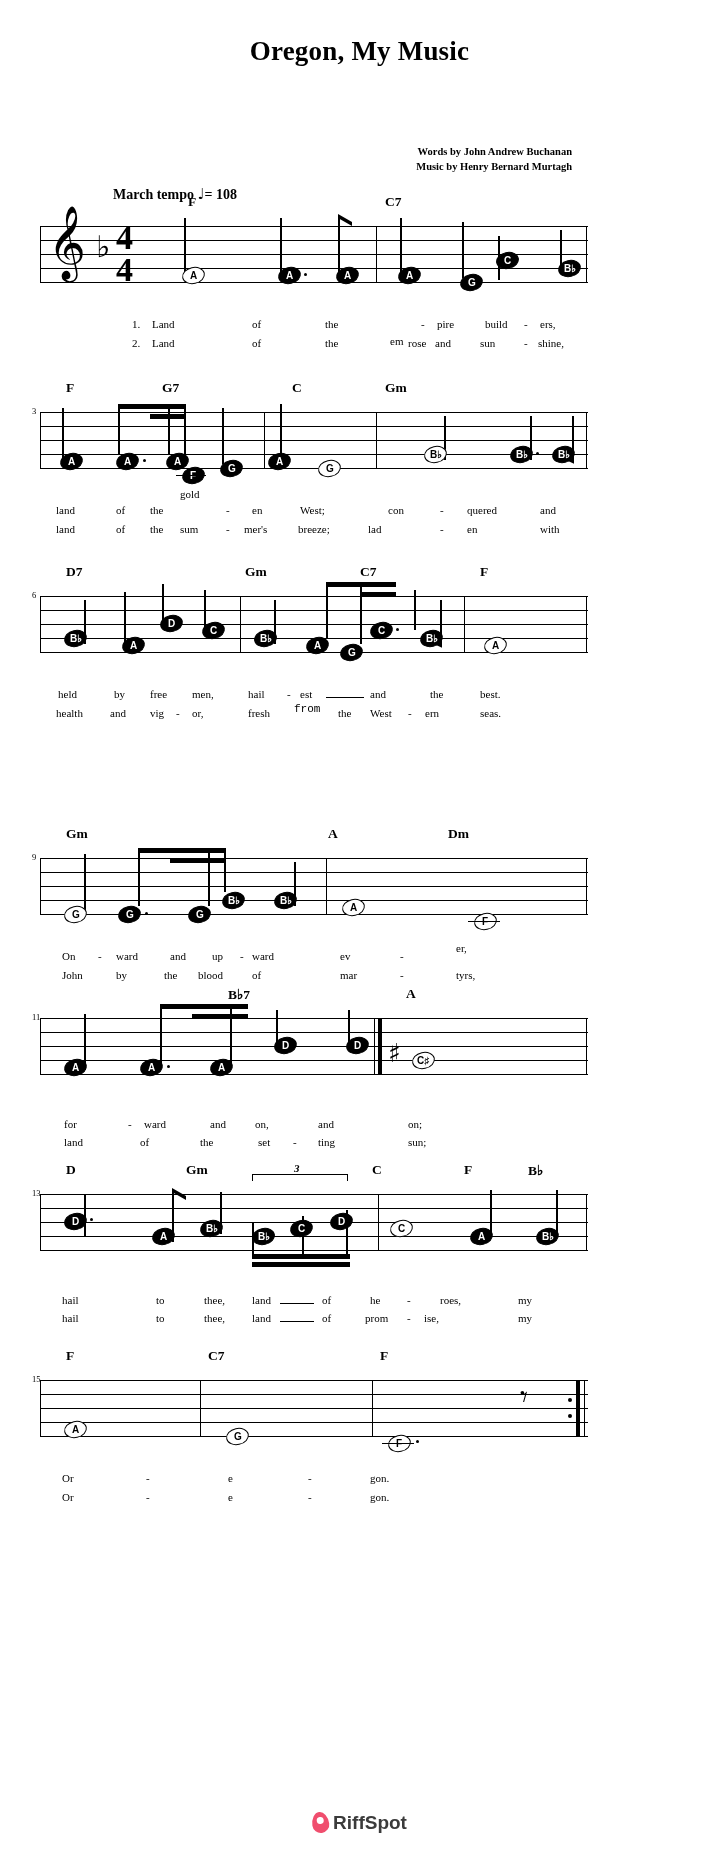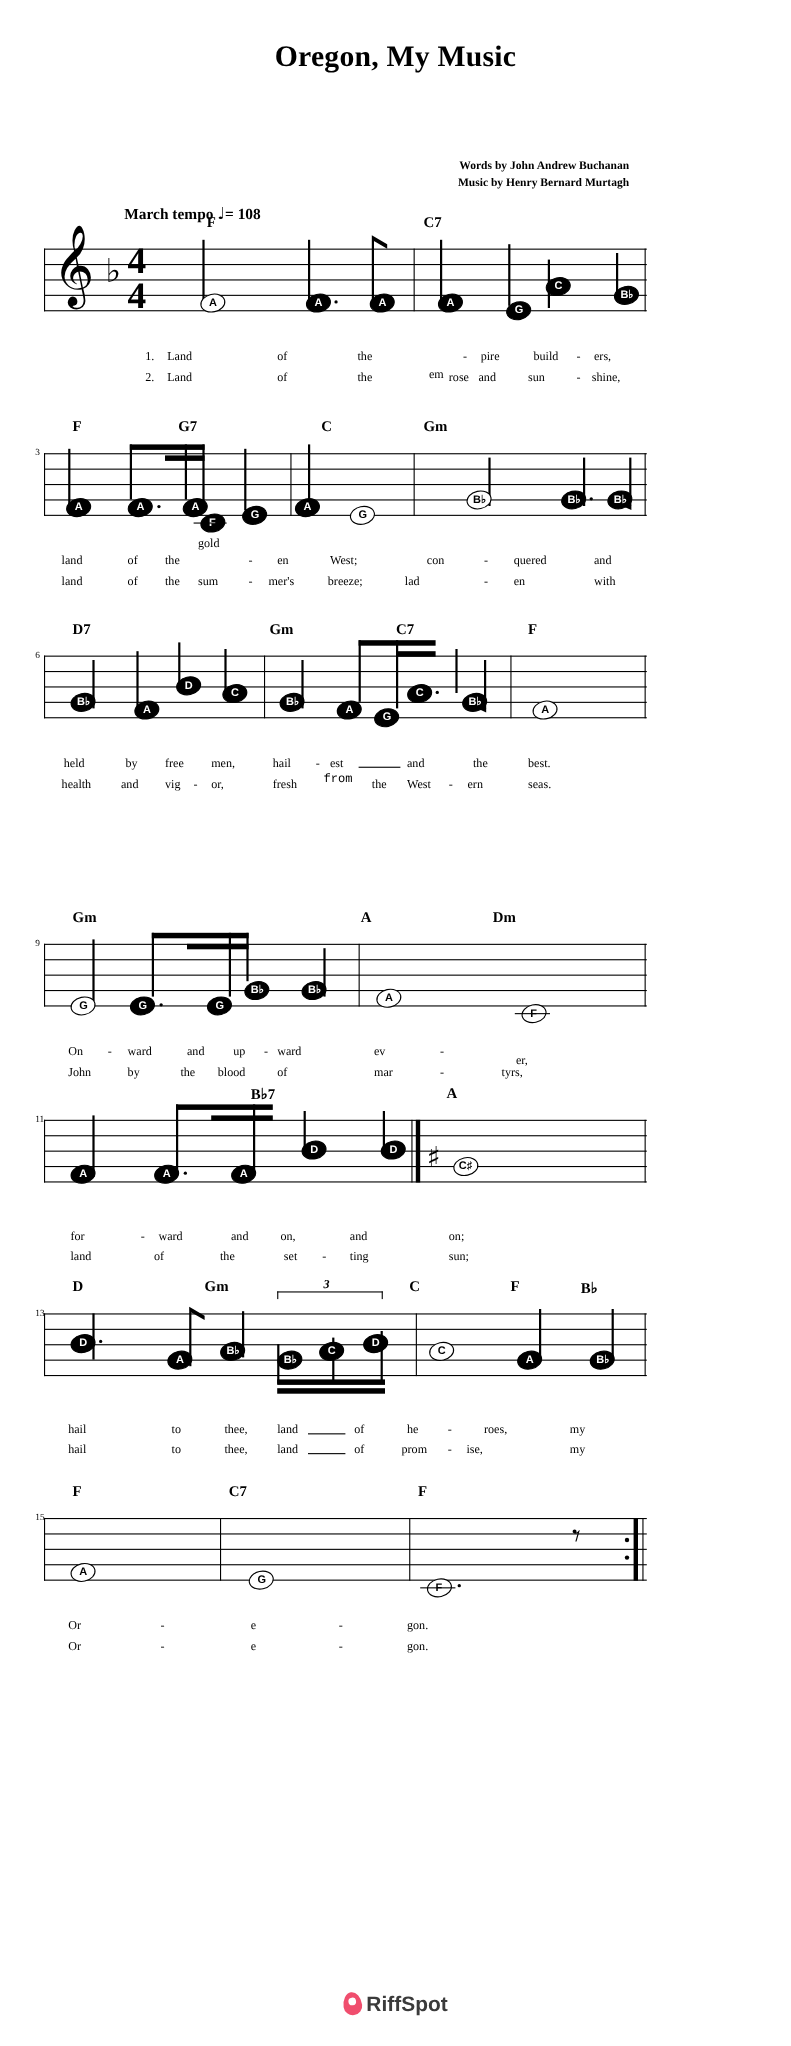--- a/index.html
+++ b/index.html
@@ -420,21 +420,21 @@
 
     <div class="lyric" style="left:22px;top:92px;">On</div>
     <div class="lyric" style="left:58px;top:92px;">-</div>
     <div class="lyric" style="left:76px;top:92px;">ward</div>
     <div class="lyric" style="left:130px;top:92px;">and</div>
     <div class="lyric" style="left:172px;top:92px;">up</div>
     <div class="lyric" style="left:200px;top:92px;">-</div>
     <div class="lyric" style="left:212px;top:92px;">ward</div>
     <div class="lyric" style="left:300px;top:92px;">ev</div>
     <div class="lyric" style="left:360px;top:92px;">-</div>
-    <div class="lyric" style="left:416px;top:100px;margin-left:13px;">er,</div>
+    <div class="lyric" style="left:416px;top:84px;">er,</div>
 
     <div class="lyric" style="left:22px;top:111px;">John</div>
     <div class="lyric" style="left:76px;top:111px;">by</div>
     <div class="lyric" style="left:124px;top:111px;">the</div>
     <div class="lyric" style="left:158px;top:111px;">blood</div>
     <div class="lyric" style="left:212px;top:111px;">of</div>
     <div class="lyric" style="left:300px;top:111px;">mar</div>
     <div class="lyric" style="left:360px;top:111px;">-</div>
     <div class="lyric" style="left:416px;top:111px;">tyrs,</div>
   </div>

